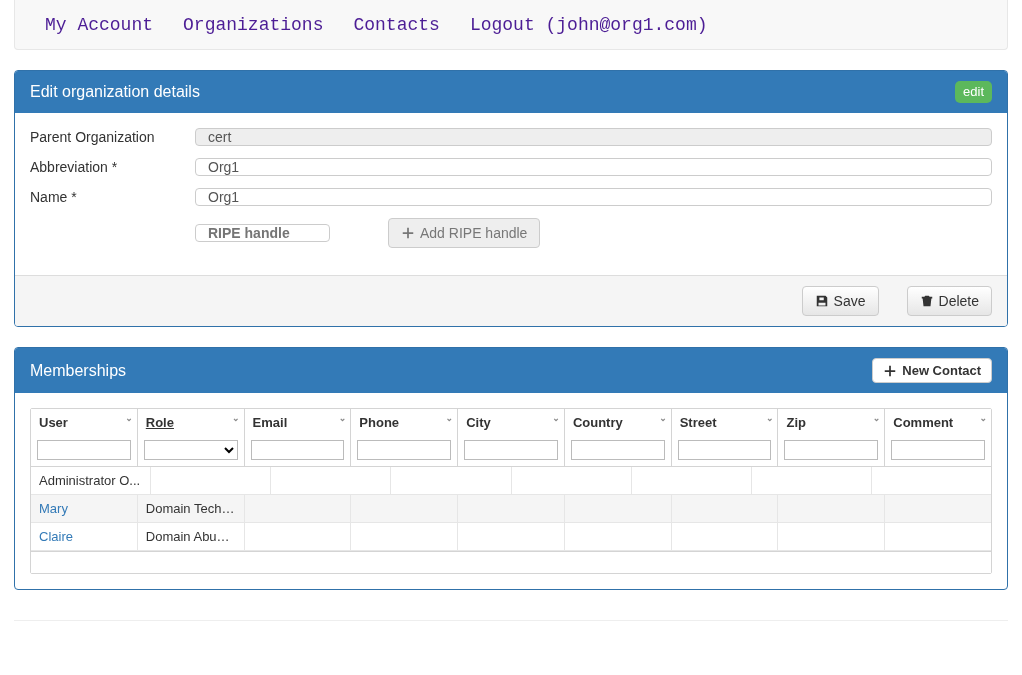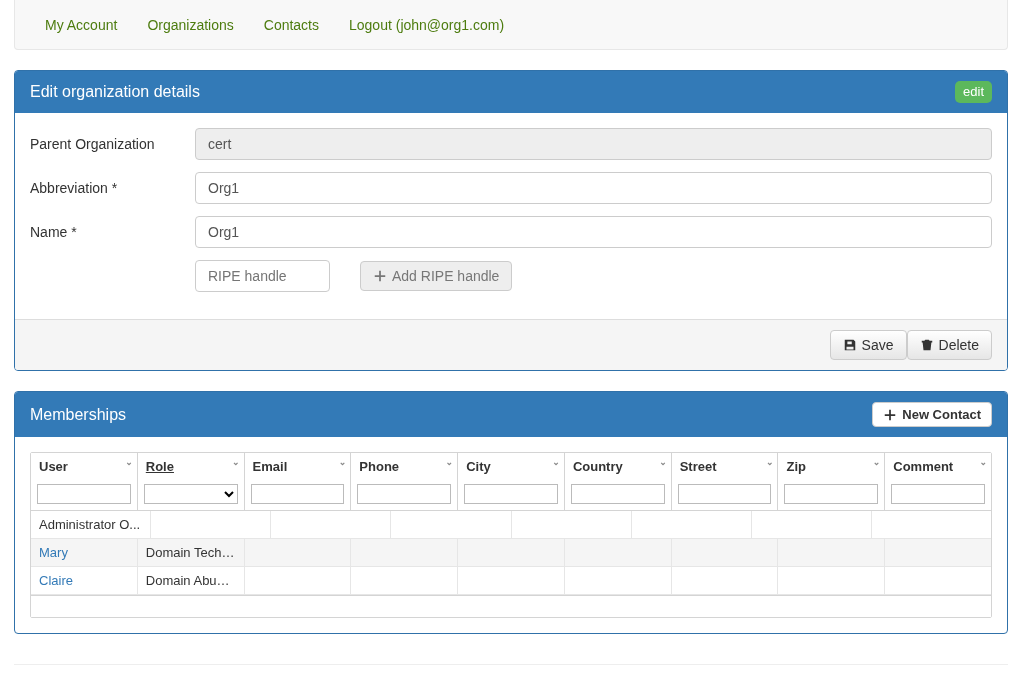--- a/index.html
+++ b/index.html
@@ -20,25 +20,26 @@
     border: 1px solid #e7e7e7;
     border-top: none;
     border-radius: 0 0 4px 4px;
     margin-bottom: 20px;
     height: 50px;
     display: flex;
     align-items: center;
     padding: 0 15px;
   }
   .navbar a {
-    color: #4d7c0f;
+    color: #4c1d95;
     text-decoration: none;
     padding: 0 15px;
-    font-size: 14px;
+    font-size: 18px;
     cursor: pointer;
+    font-family: Liberation Mono, monospace;
   }
 
   
   .panel {
     border: 1px solid #3071a9;
     border-radius: 4px;
     margin-bottom: 20px;
     overflow: hidden;
   }
   .panel-heading {
@@ -81,47 +82,48 @@
   .form-row label {
     width: 165px;
     flex-shrink: 0;
     font-weight: normal;
     font-size: 14px;
     color: #333;
   }
   .form-row .controls { flex: 1; display: flex; gap: 30px; align-items: center; }
   .form-row input[type=text] {
     width: 100%;
-    height: 32px;
+    height: 18px;
     padding: 6px 12px;
     font-size: 14px;
     color: #555;
     background: #fff;
     border: 1px solid #ccc;
     border-radius: 4px;
   }
   .form-row input[disabled] {
     background: #eee;
     cursor: not-allowed;
   }
-  .form-row input.short { width: 135px; flex: none; }
+  .form-row input.short { width: 135px; flex: none; font-weight: bold; }
 
   
   .btn {
     display: inline-flex;
     align-items: center;
     gap: 5px;
     padding: 6px 12px;
     font-size: 14px;
     border-radius: 4px;
     text-decoration: none;
     cursor: pointer;
     border: 1px solid #ccc;
     background: #fff;
     color: #333;
+    margin-left: 28px;
   }
   .btn-default {
     background: linear-gradient(#fff,#e6e6e6);
   }
   .btn-muted {
     background: #eee;
     color: #777;
     border-color: #ccc;
   }
   .btn-white {

